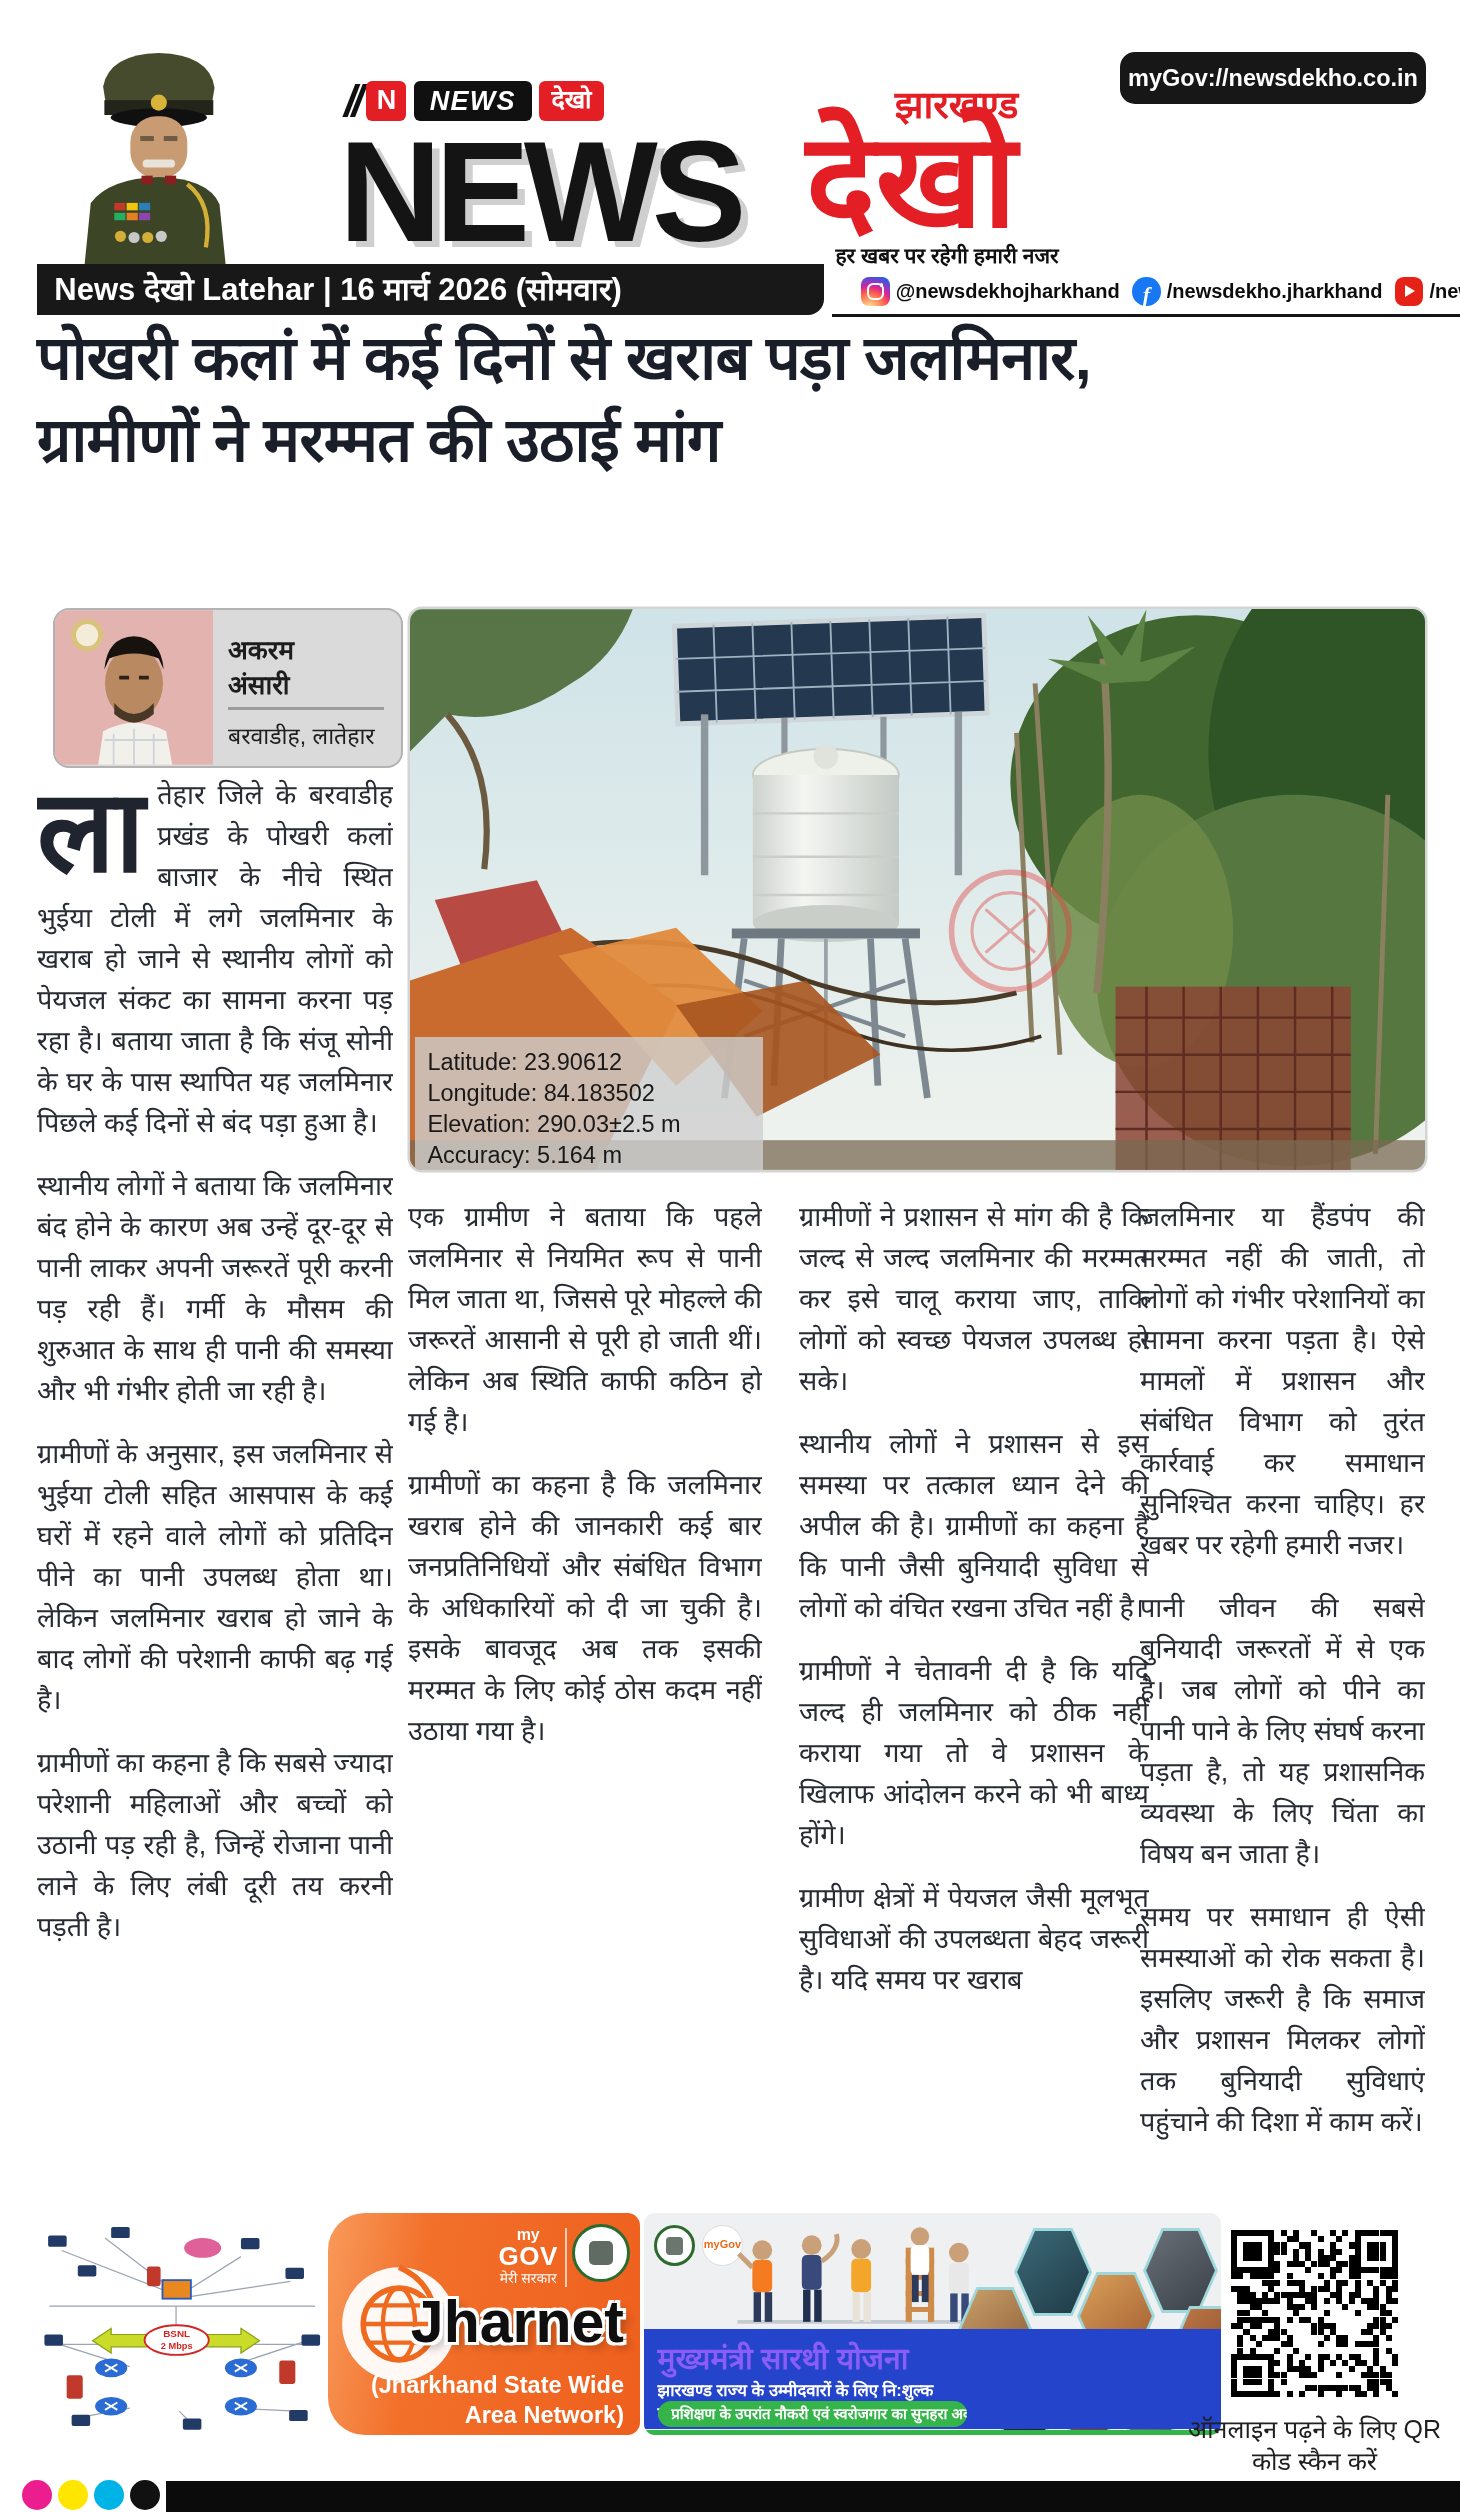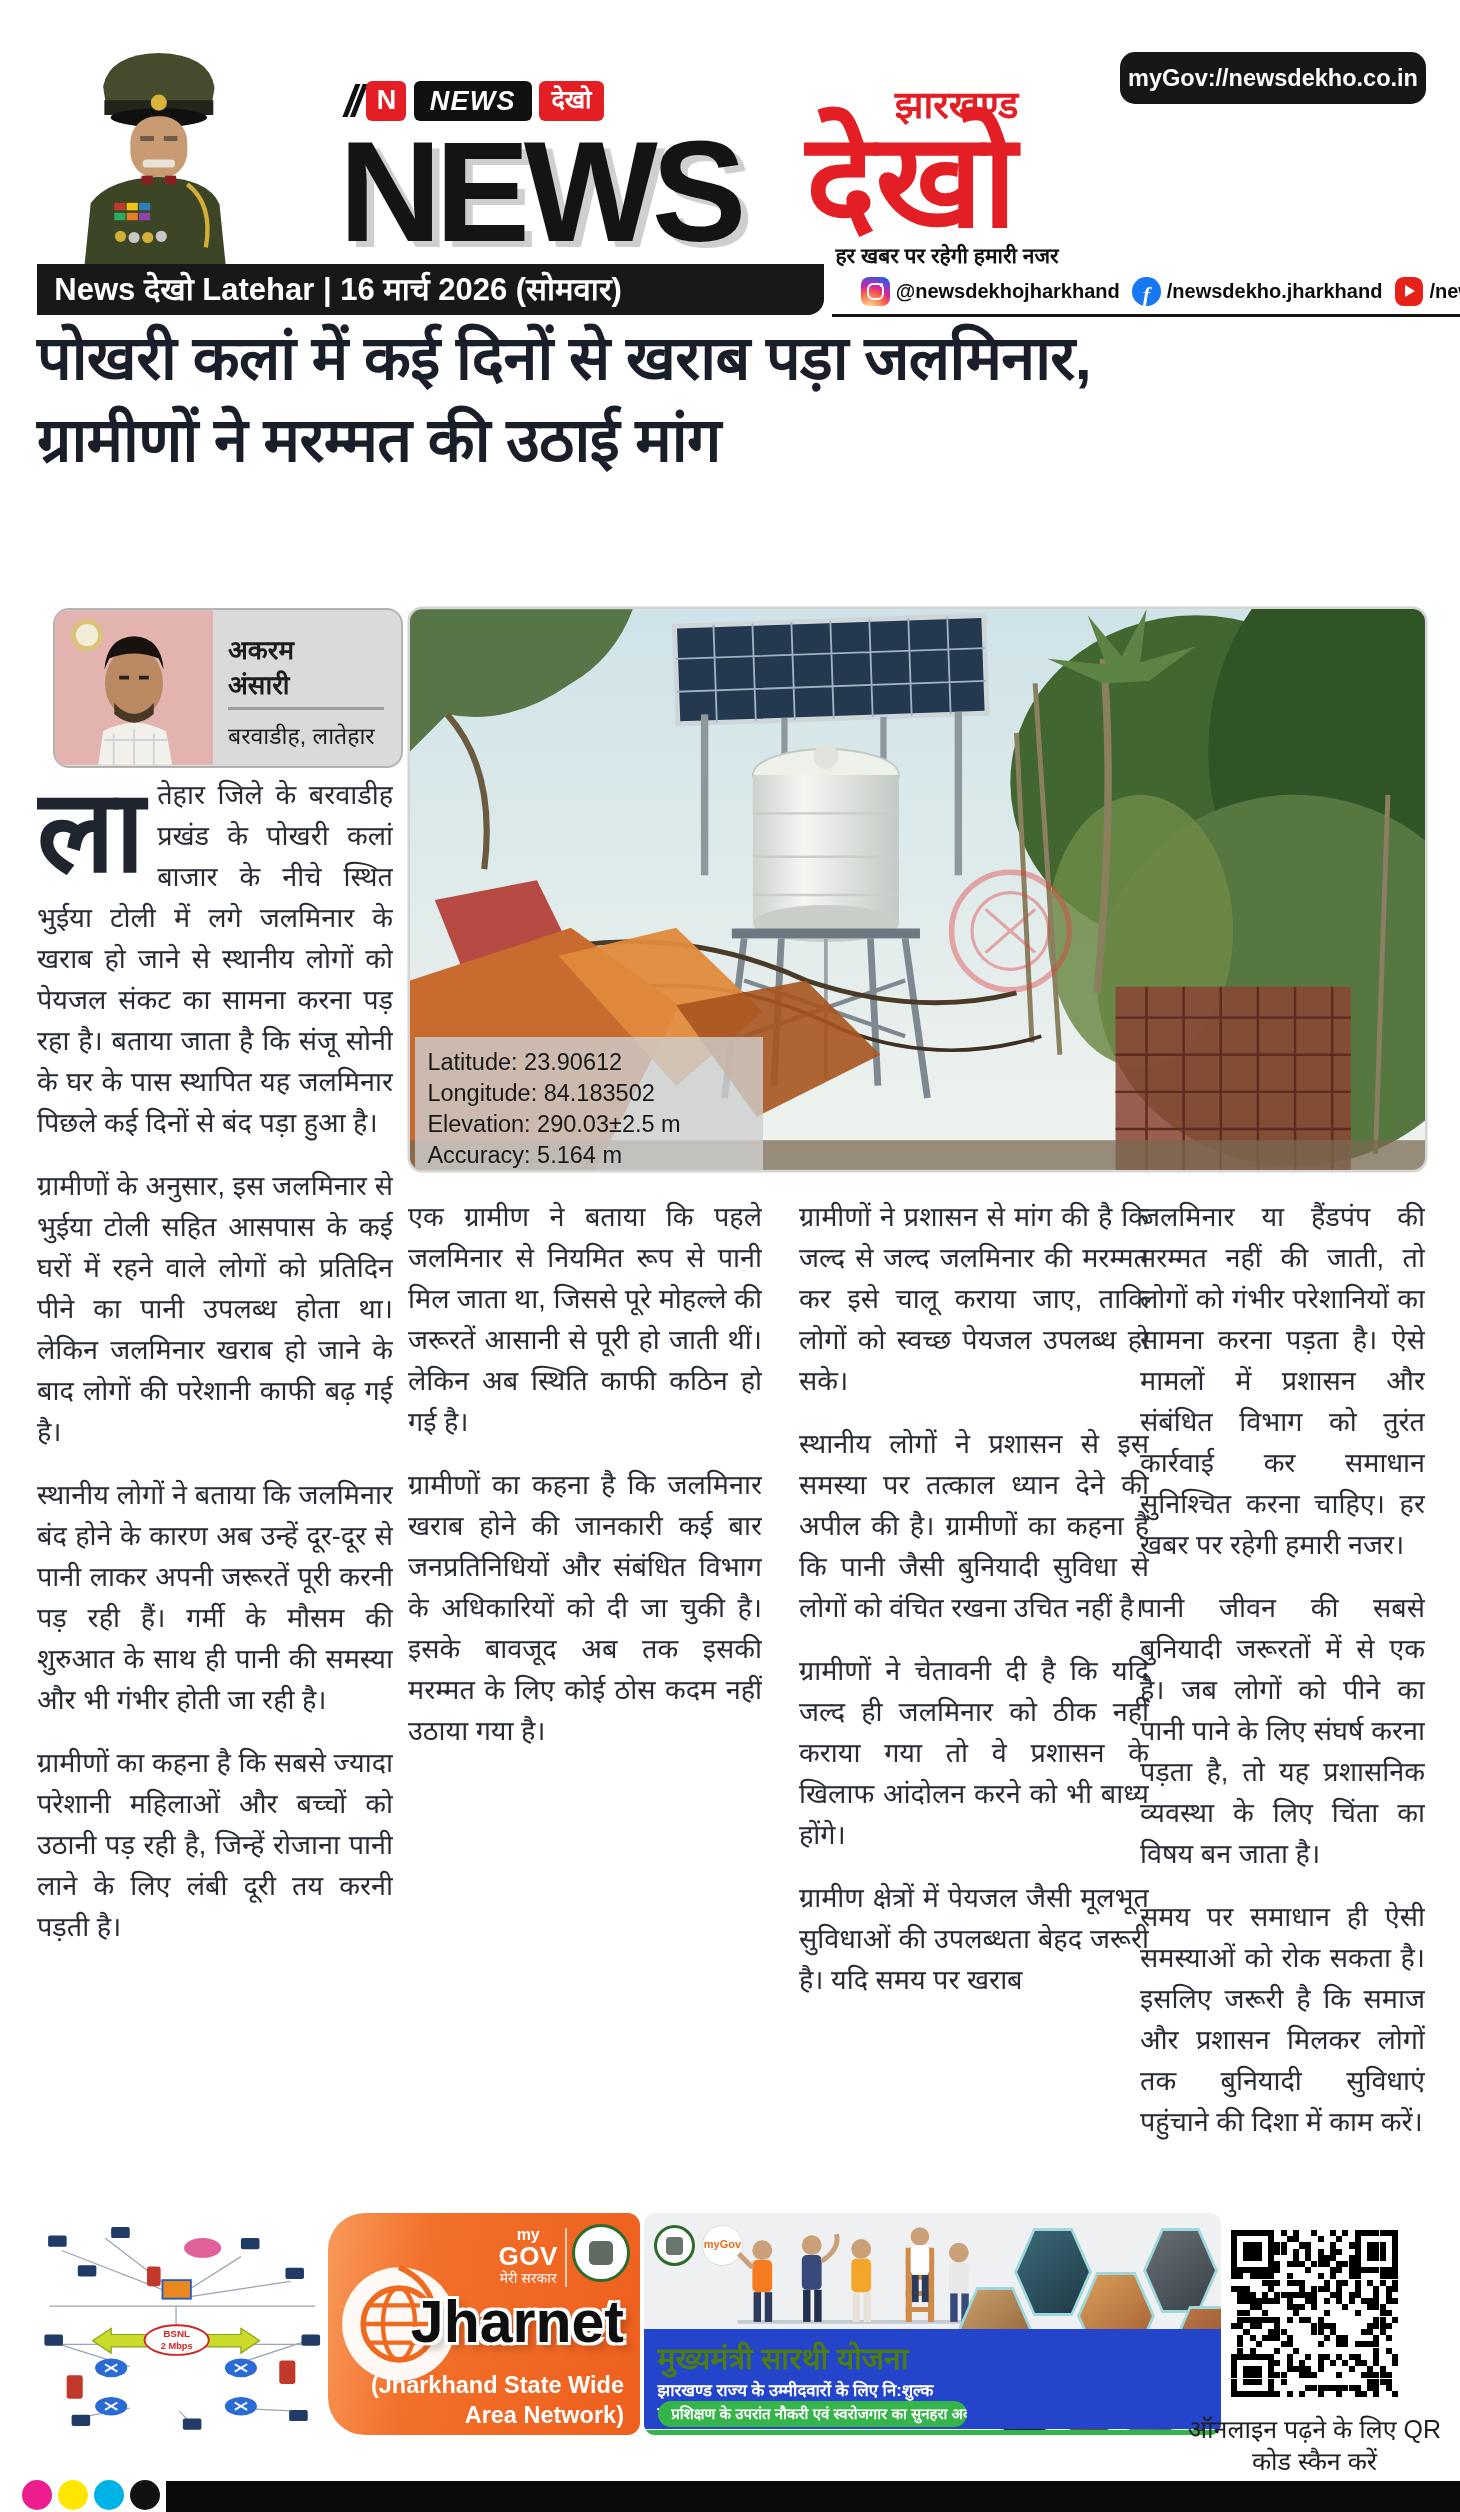--- a/index.html
+++ b/index.html
@@ -88,21 +88,21 @@
             text-shadow:-3.1px -3.1px 0 #fff,3.1px -3.1px 0 #fff,-3.1px 3.1px 0 #fff,3.1px 3.1px 0 #fff,6.2px 6.2px 8.7px rgba(0,0,0,.25);}
   .jh-sub{position:absolute;right:16px;top:157px;font-size:23.5px;font-weight:700;color:#fff;text-align:right;line-height:30px;}
 
   .sarathi{left:644px;top:2213px;width:577px;height:222px;background:#eef0f2;border-radius:11px;overflow:hidden;}
   .sar-emblem{position:absolute;left:10px;top:12.4px;width:41px;height:41px;border-radius:50%;background:#fff;border:3.1px solid #2d6a2d;}
   .sar-emblem::after{content:"";position:absolute;inset:8.7px;background:#6b766e;border-radius:3.7px;}
   .sar-mygov{position:absolute;left:58px;top:12.4px;width:41px;height:41px;border-radius:50%;background:#fff;
              color:#e86c1f;font-size:11px;font-weight:900;text-align:center;line-height:37px;border:1.9px solid #dcdcdc;}
   .workers{position:absolute;left:87px;top:5px;width:248px;height:115px;}
   .sar-blue{position:absolute;left:0;top:116px;width:577px;height:100px;background:#2344cb;}
-  .sar-title{position:absolute;left:13.6px;top:124px;width:291px;font-size:30px;font-weight:900;color:#4d7c0f;}
+  .sar-title{position:absolute;left:13.6px;top:124px;width:291px;font-size:30px;font-weight:900;color:#8b5cf6;}
   .sar-line{position:absolute;left:13.6px;top:165px;width:309px;font-size:16.7px;font-weight:700;color:#fff;}
   .sar-pill{position:absolute;left:13.6px;top:188px;height:26px;line-height:26px;padding:0 13.6px;background:#35b44a;
             border-radius:13px;color:#fff;font-size:15px;font-weight:700;white-space:nowrap;max-width:309px;overflow:hidden;}
   .sar-green{position:absolute;left:0;top:217px;width:577px;height:5px;background:#35b44a;}
   .hex{position:absolute;clip-path:polygon(25% 0,75% 0,100% 50%,75% 100%,25% 100%,0 50%);background:#9fd8dc;}
   .hex > i{position:absolute;inset:3.1px;clip-path:polygon(25% 0,75% 0,100% 50%,75% 100%,25% 100%,0 50%);display:block;}
 
   #qr{left:1231px;top:2230px;width:167px;height:167px;background:#fff;}
   #qr i{position:absolute;width:6.2px;height:6.2px;background:#000;}
   .qr-cap{left:1169px;width:291px;text-align:center;font-size:25px;color:#1f1f1f;}
@@ -270,22 +270,22 @@
     <div class="gps">
       <div>Latitude: 23.90612</div>
       <div>Longitude: 84.183502</div>
       <div>Elevation: 290.03±2.5 m</div>
       <div>Accuracy: 5.164 m</div>
     </div>
   </div>
 
   <div class="col" id="col1">
     <p><span class="dropcap">ला</span><span>तेहार जिले के बरवाडीह प्रखंड के पोखरी कलां बाजार के नीचे स्थित भुईया टोली में लगे जलमिनार के खराब हो जाने से स्थानीय लोगों को पेयजल संकट का सामना करना पड़ रहा है। बताया जाता है कि संजू सोनी के घर के पास स्थापित यह जलमिनार पिछले कई दिनों से बंद पड़ा हुआ है।</span></p>
+    <p>स्थानीय लोगों ने बताया कि जलमिनार बंद होने के कारण अब उन्हें दूर-दूर से पानी लाकर अपनी जरूरतें पूरी करनी पड़ रही हैं। गर्मी के मौसम की शुरुआत के साथ ही पानी की समस्या और भी गंभीर होती जा रही है।</p>
     <p>ग्रामीणों के अनुसार, इस जलमिनार से भुईया टोली सहित आसपास के कई घरों में रहने वाले लोगों को प्रतिदिन पीने का पानी उपलब्ध होता था। लेकिन जलमिनार खराब हो जाने के बाद लोगों की परेशानी काफी बढ़ गई है।</p>
-    <p>स्थानीय लोगों ने बताया कि जलमिनार बंद होने के कारण अब उन्हें दूर-दूर से पानी लाकर अपनी जरूरतें पूरी करनी पड़ रही हैं। गर्मी के मौसम की शुरुआत के साथ ही पानी की समस्या और भी गंभीर होती जा रही है।</p>
     <p>ग्रामीणों का कहना है कि सबसे ज्यादा परेशानी महिलाओं और बच्चों को उठानी पड़ रही है, जिन्हें रोजाना पानी लाने के लिए लंबी दूरी तय करनी पड़ती है।</p>
   </div>
   <div class="col" id="col2">
     <p>एक ग्रामीण ने बताया कि पहले जलमिनार से नियमित रूप से पानी मिल जाता था, जिससे पूरे मोहल्ले की जरूरतें आसानी से पूरी हो जाती थीं। लेकिन अब स्थिति काफी कठिन हो गई है।</p>
     <p>ग्रामीणों का कहना है कि जलमिनार खराब होने की जानकारी कई बार जनप्रतिनिधियों और संबंधित विभाग के अधिकारियों को दी जा चुकी है। इसके बावजूद अब तक इसकी मरम्मत के लिए कोई ठोस कदम नहीं उठाया गया है।</p>
   </div>
   <div class="col" id="col3">
     <p>ग्रामीणों ने प्रशासन से मांग की है कि जल्द से जल्द जलमिनार की मरम्मत कर इसे चालू कराया जाए, ताकि लोगों को स्वच्छ पेयजल उपलब्ध हो सके।</p>
     <p>स्थानीय लोगों ने प्रशासन से इस समस्या पर तत्काल ध्यान देने की अपील की है। ग्रामीणों का कहना है कि पानी जैसी बुनियादी सुविधा से लोगों को वंचित रखना उचित नहीं है।</p>
     <p>ग्रामीणों ने चेतावनी दी है कि यदि जल्द ही जलमिनार को ठीक नहीं कराया गया तो वे प्रशासन के खिलाफ आंदोलन करने को भी बाध्य होंगे।</p>

